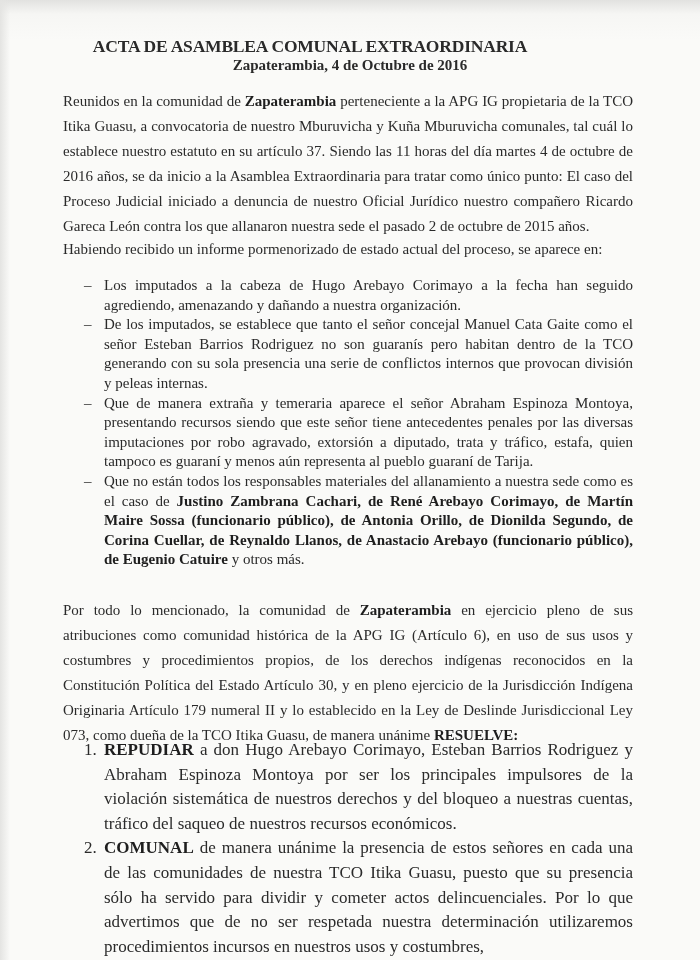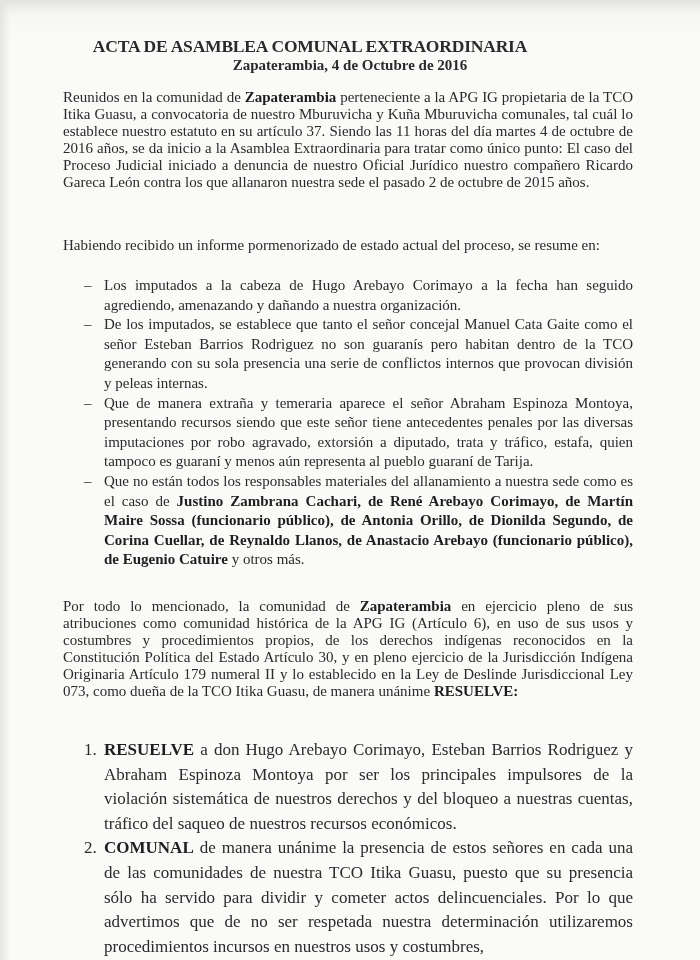--- a/index.html
+++ b/index.html
@@ -21,21 +21,21 @@
     .title {
       position: absolute; left: 0; width: 620px; top: 36px;
       text-align: center; font-weight: bold; font-size: 17.5px; letter-spacing: -0.2px;
     }
     .subtitle {
       position: absolute; left: 0; width: 700px; top: 57px;
       text-align: center; font-weight: bold; font-size: 15px;
     }
     .para {
       position: absolute; left: 63px; width: 570px;
-      font-size: 15px; line-height: 17px; text-align: justify;
+      font-size: 15px; line-height: 25px; text-align: justify;
     }
     .bullets {
       position: absolute; left: 84px; width: 549px; margin: 0; padding: 0; list-style: none;
       font-size: 15px; line-height: 19.6px;
     }
     .bullets li { position: relative; padding-left: 20px; text-align: justify; }
     .bullets li .dash { position: absolute; left: 0; top: 0; }
     .resolutions {
       position: absolute; left: 84px; width: 549px; margin: 0; padding: 0; list-style: none;
       font-size: 17px; line-height: 24.6px;
@@ -47,29 +47,29 @@
 </head>
 <body>
 
 <div class="page">
 
   <div class="title">ACTA DE ASAMBLEA COMUNAL EXTRAORDINARIA</div>
   <div class="subtitle">Zapaterambia, 4 de Octubre de 2016</div>
 
   <div class="para" style="top:89px;"><span>Reunidos en la comunidad de </span><b>Zapaterambia</b><span> perteneciente a la APG IG propietaria de la TCO Itika Guasu, a convocatoria de nuestro Mburuvicha y Kuña Mburuvicha comunales, tal cuál lo establece nuestro estatuto en su artículo 37.  Siendo las 11 horas del día martes 4 de octubre de 2016 años, se da inicio a la Asamblea Extraordinaria para tratar como único punto: El caso del Proceso Judicial iniciado a denuncia de nuestro Oficial Jurídico nuestro compañero Ricardo Gareca León contra los que allanaron nuestra sede el pasado 2 de octubre de 2015 años.</span></div>
 
-  <div class="para" style="top:237px;">Habiendo recibido un informe pormenorizado de estado actual del proceso, se resume en:</div>
+  <div class="para" style="top:237px;">Habiendo recibido un informe pormenorizado de estado actual del proceso, se aparece en:</div>
 
   <ul class="bullets" style="top:276px;">
     <li><span class="dash">–</span><span>Los imputados a la cabeza de Hugo Arebayo Corimayo a la fecha han seguido agrediendo, amenazando y dañando a nuestra organización.</span></li>
     <li><span class="dash">–</span><span>De los imputados, se  establece que tanto el señor concejal Manuel Cata Gaite como el señor Esteban Barrios Rodriguez no son guaranís pero habitan dentro de la TCO generando con su sola presencia una serie de conflictos internos que provocan división y peleas internas.</span></li>
     <li><span class="dash">–</span><span>Que de manera extraña y temeraria aparece el señor Abraham Espinoza Montoya, presentando recursos siendo que este señor tiene antecedentes penales por las diversas imputaciones por robo agravado, extorsión a diputado, trata y tráfico, estafa, quien tampoco es guaraní y menos aún representa al pueblo guaraní de Tarija.</span></li>
     <li><span class="dash">–</span><span>Que no están todos los responsables materiales del allanamiento a nuestra sede como es el caso de </span><b>Justino Zambrana Cachari, de René Arebayo Corimayo, de Martín Maire Sossa (funcionario público), de Antonia Orillo, de Dionilda Segundo, de Corina Cuellar, de Reynaldo Llanos, de Anastacio Arebayo (funcionario público), de Eugenio Catuire</b><span> y otros más.</span></li>
   </ul>
 
   <div class="para" style="top:598px;"><span>Por todo lo mencionado, la comunidad de </span><b>Zapaterambia</b><span> en ejercicio pleno de sus atribuciones como comunidad histórica de la APG IG (Artículo 6), en uso de sus usos y costumbres y procedimientos propios, de los derechos indígenas reconocidos en la Constitución Política del Estado  Artículo 30, y en pleno ejercicio de la Jurisdicción Indígena Originaria Artículo 179 numeral II y lo establecido en la Ley de Deslinde Jurisdiccional Ley 073, como dueña de la TCO Itika Guasu, de manera unánime </span><b>RESUELVE:</b></div>
 
   <ol class="resolutions" style="top:738px;">
-    <li><span class="num">1.</span><b>RESUELVE</b><span> a don Hugo Arebayo Corimayo, Esteban Barrios Rodriguez y Abraham Espinoza Montoya por ser los principales impulsores de la violación sistemática de nuestros derechos y del bloqueo a nuestras cuentas, tráfico del saqueo de nuestros recursos económicos.</span></li>
+    <li><span class="num">1.</span><b>REPUDIAR</b><span> a don Hugo Arebayo Corimayo, Esteban Barrios Rodriguez y Abraham Espinoza Montoya por ser los principales impulsores de la violación sistemática de nuestros derechos y del bloqueo a nuestras cuentas, tráfico del saqueo de nuestros recursos económicos.</span></li>
     <li><span class="num">2.</span><b>COMUNAL</b><span> de manera unánime la presencia de estos señores en cada una de las comunidades de nuestra TCO Itika Guasu, puesto que su presencia sólo ha servido para dividir y cometer actos delincuenciales. Por lo que advertimos que de no ser respetada nuestra determinación utilizaremos procedimientos incursos en nuestros usos y costumbres,</span></li>
   </ol>
 
 </div>
 
 </body></html>

